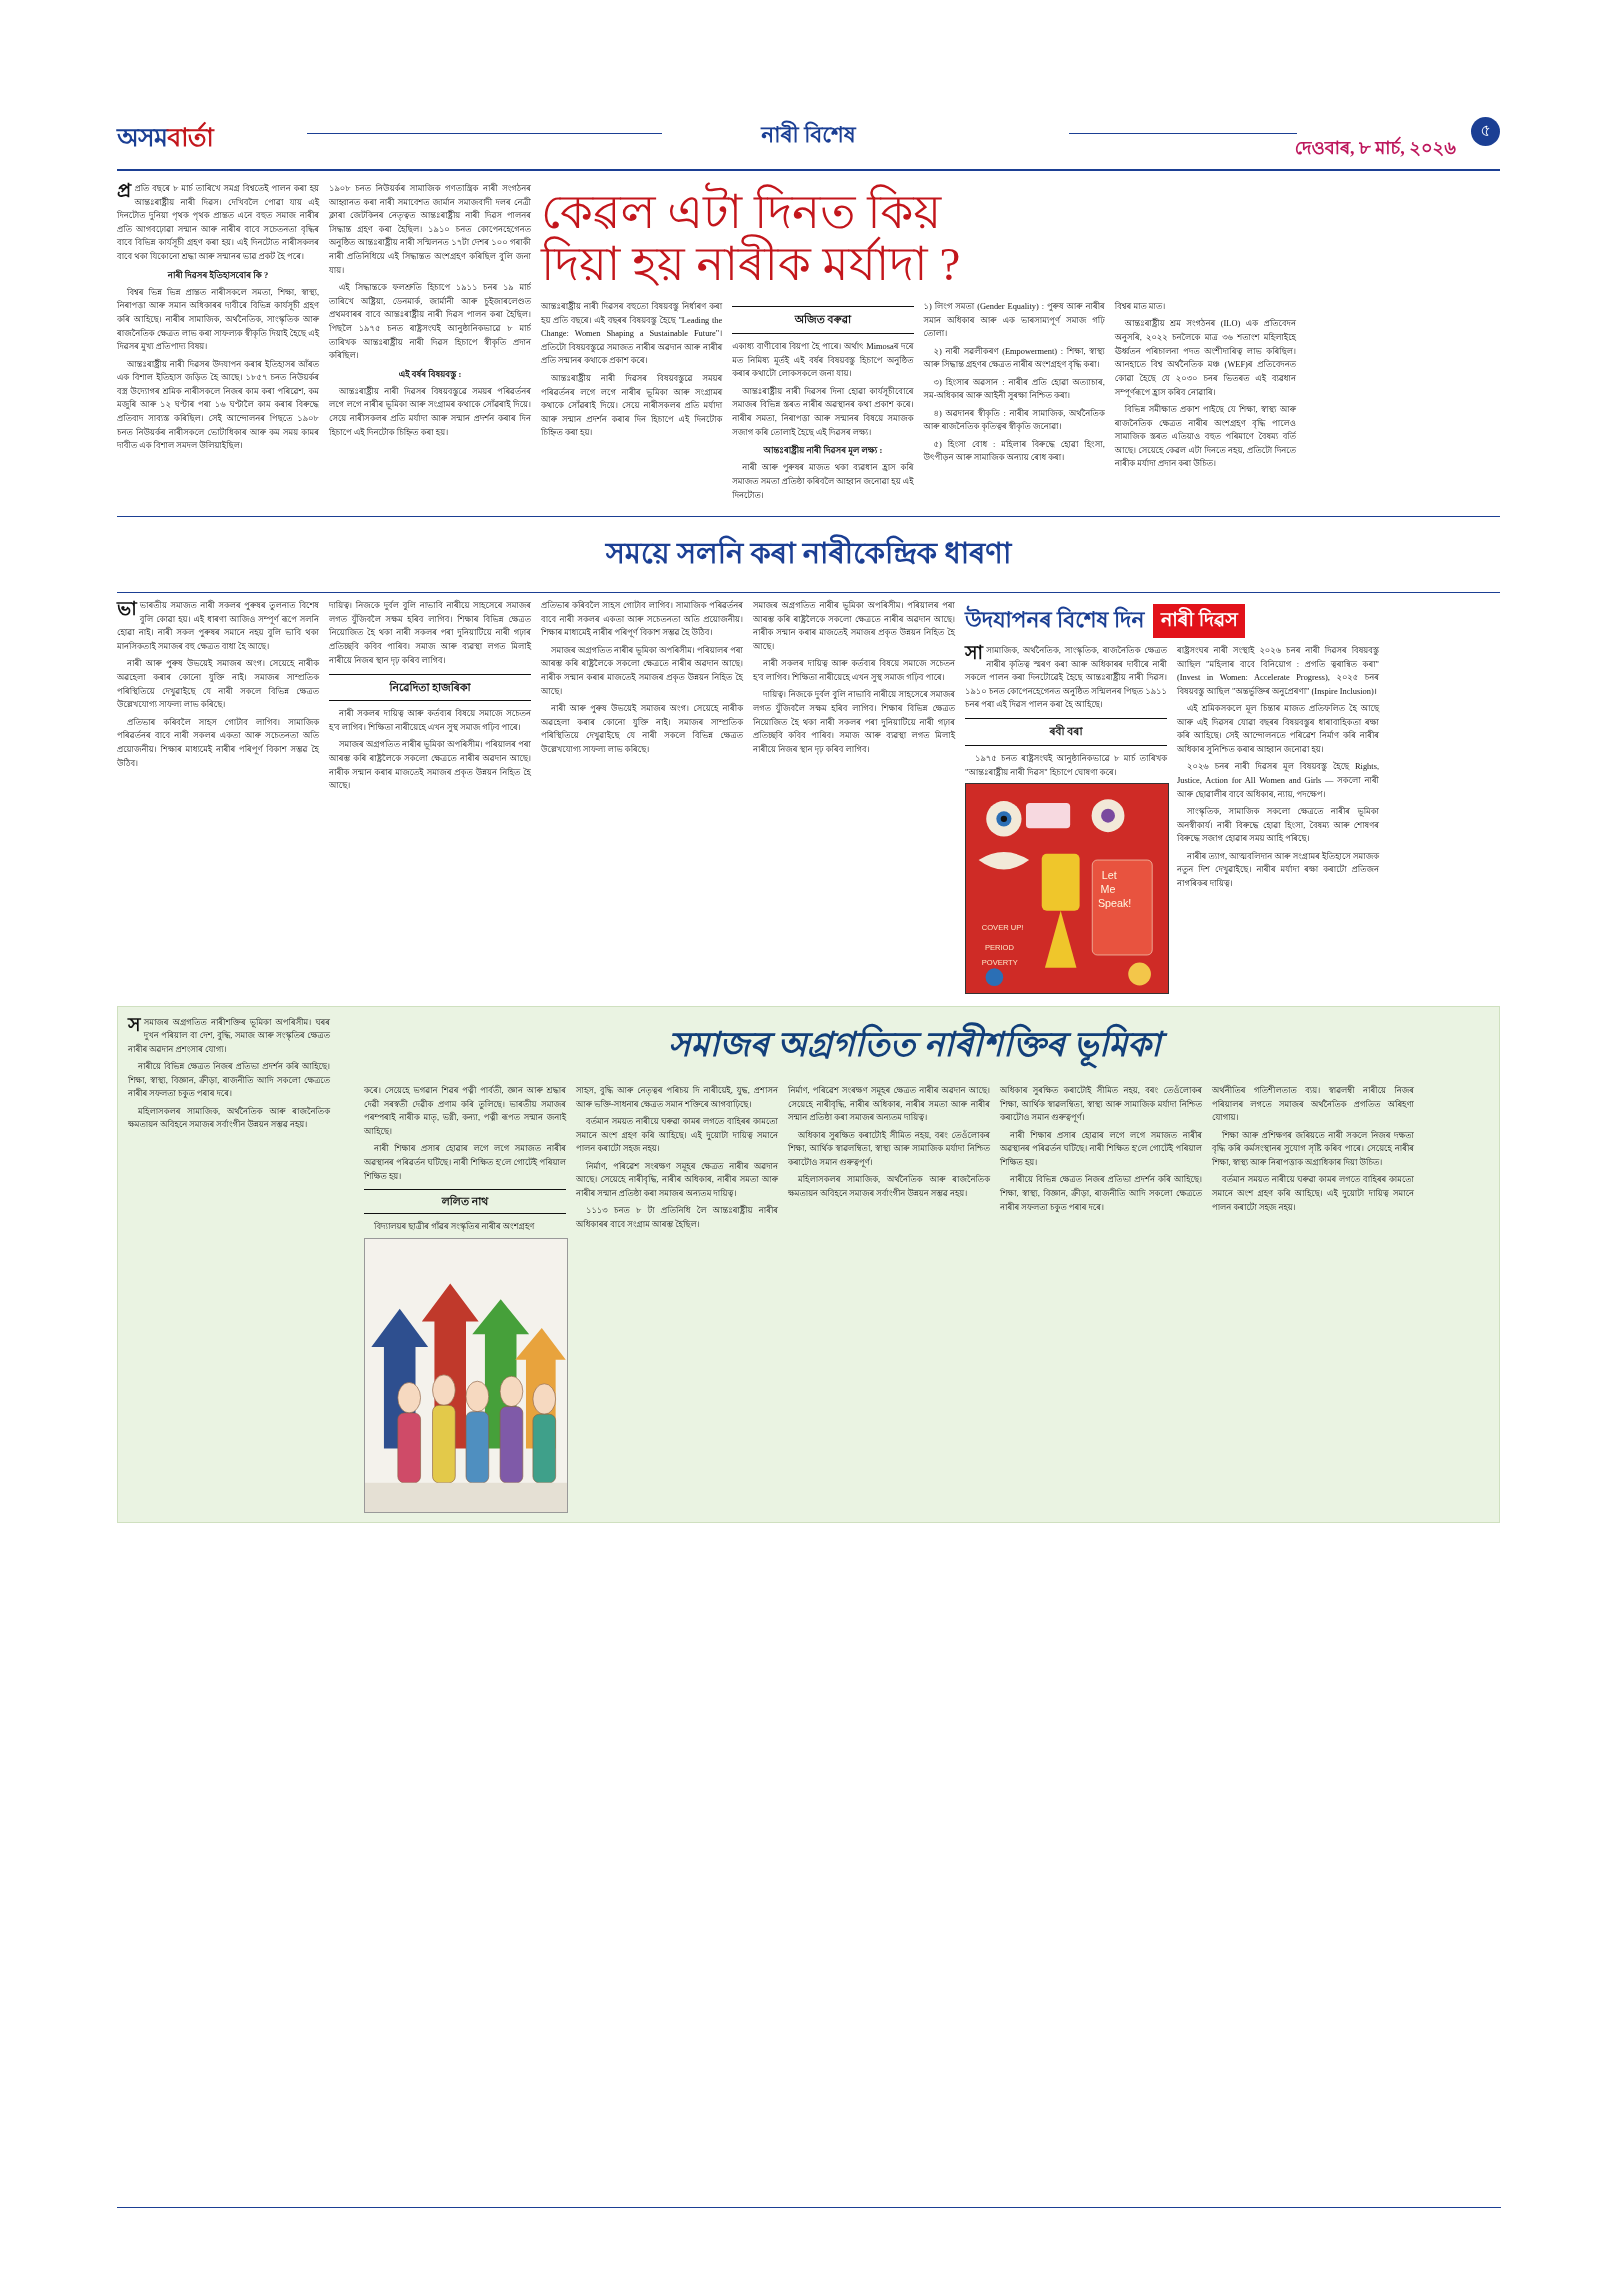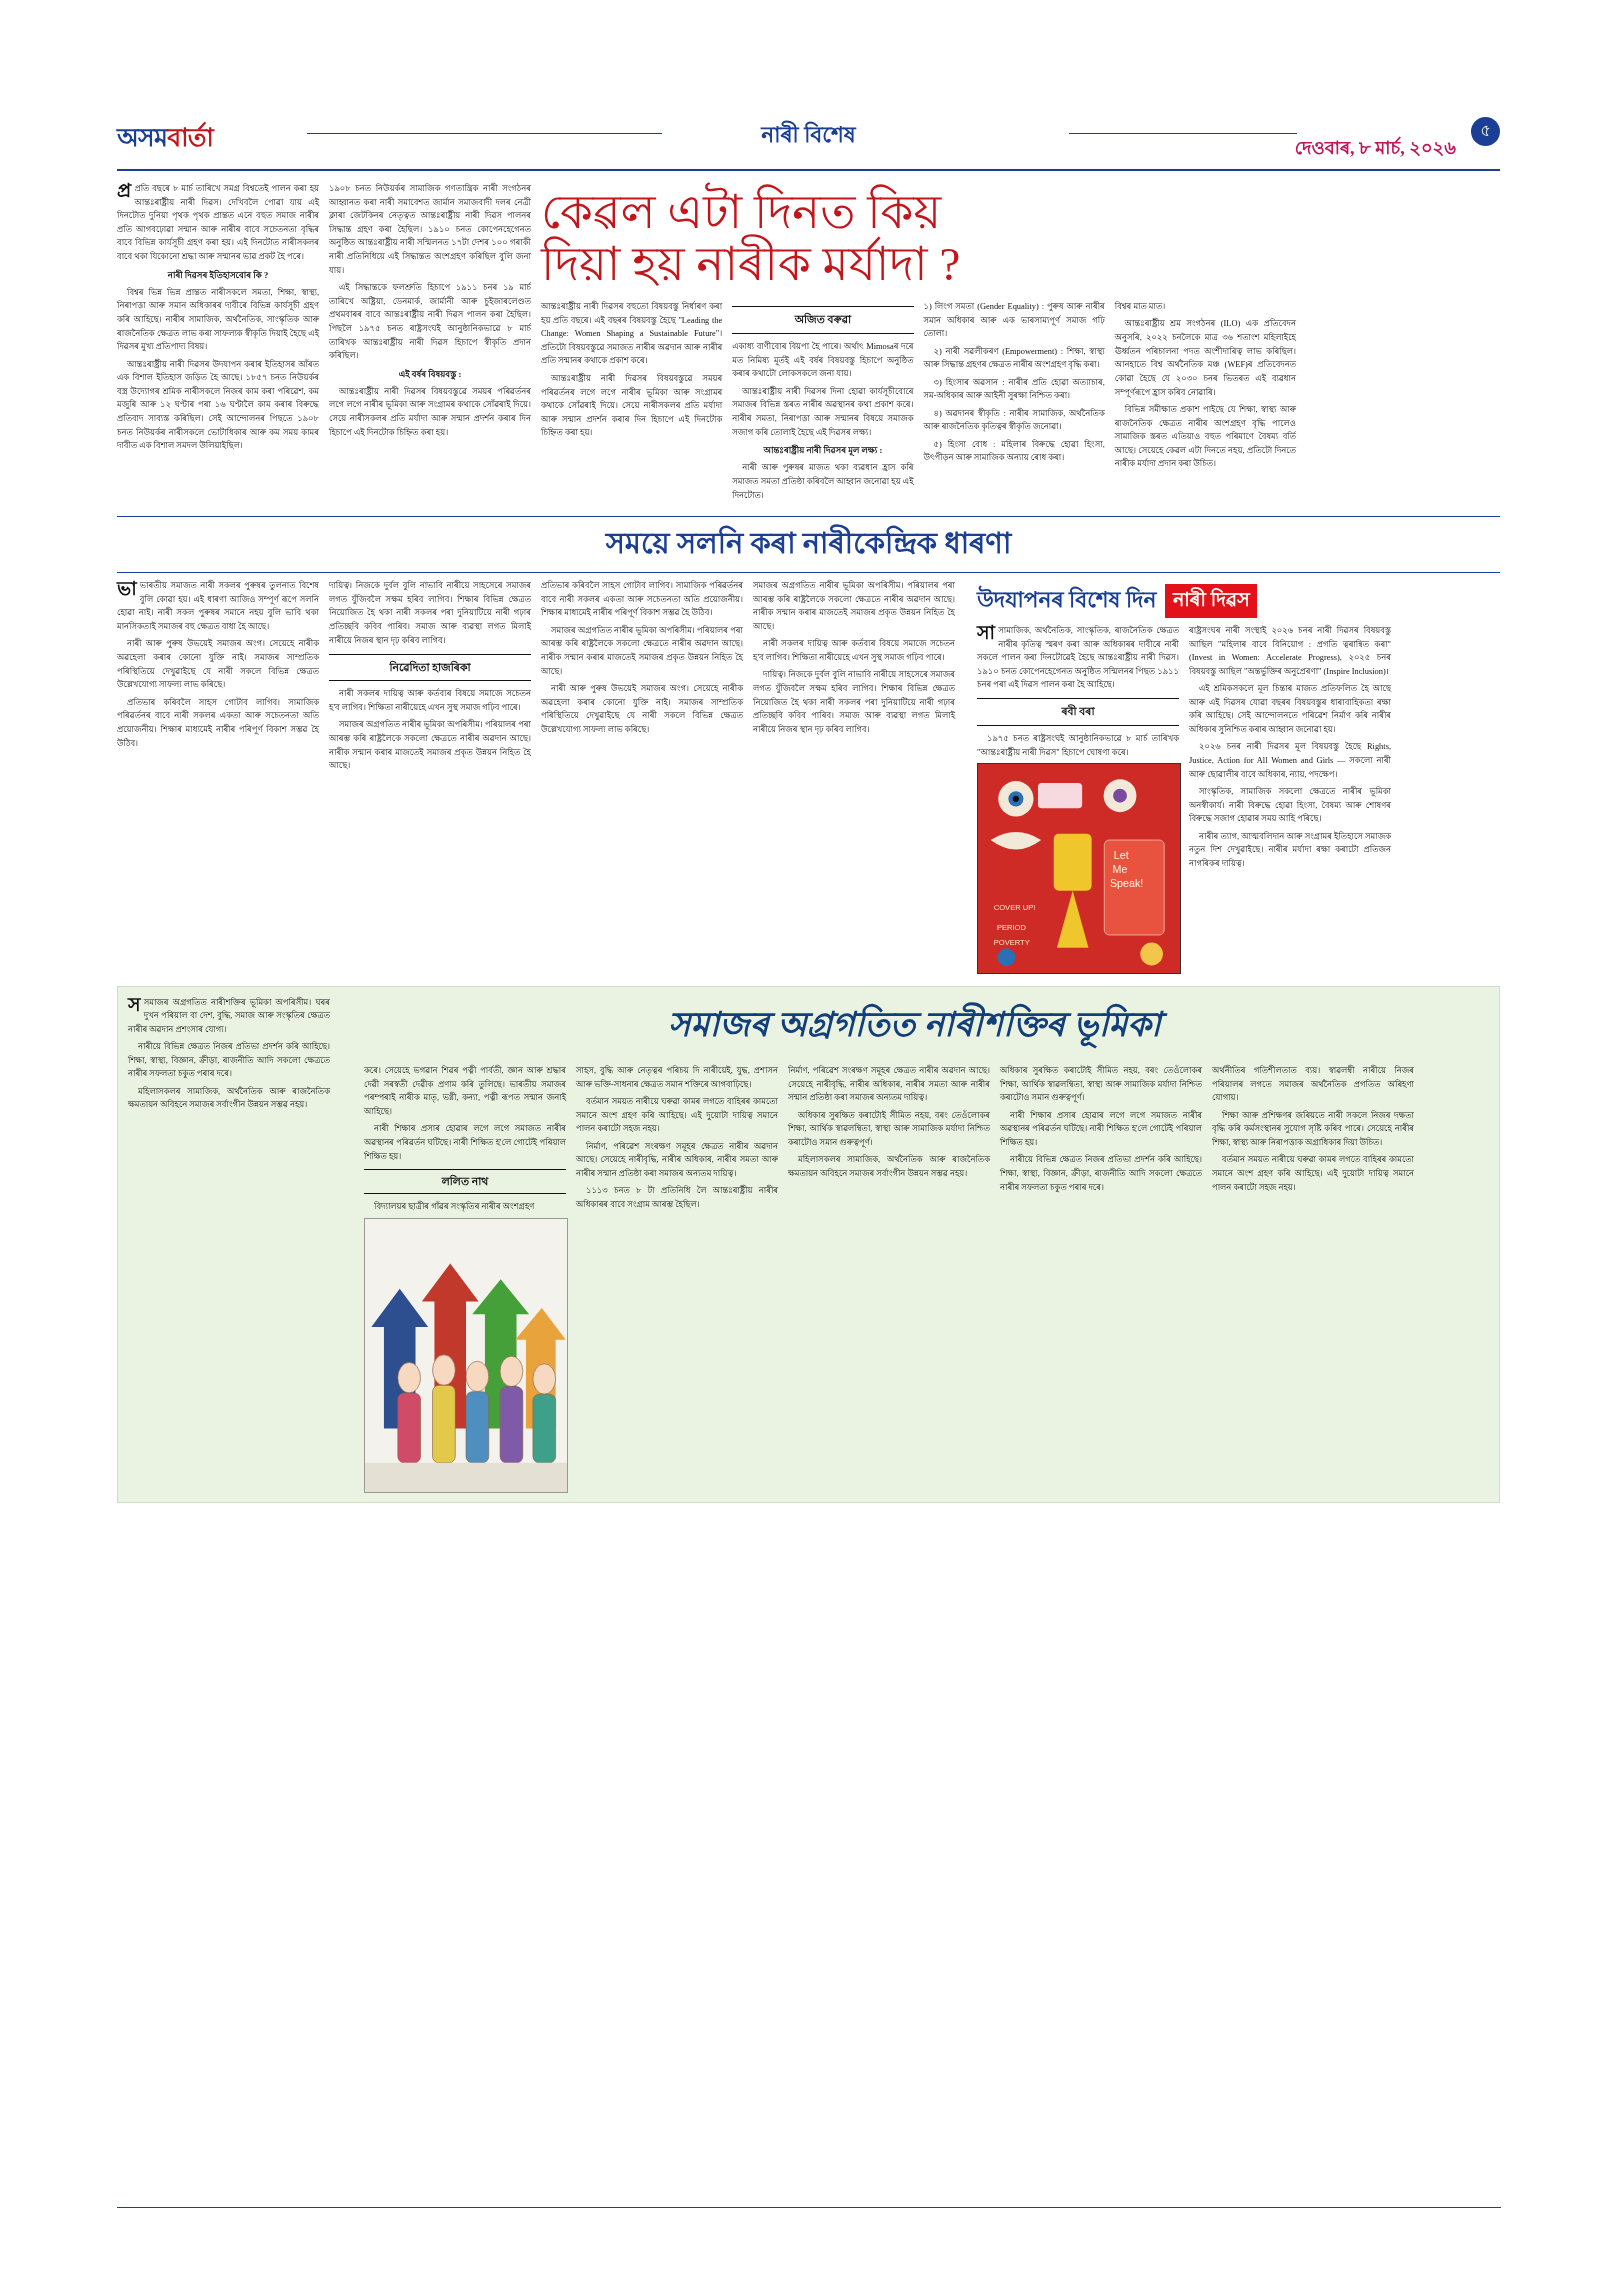--- a/index.html
+++ b/index.html
@@ -29,21 +29,21 @@
 
   
   .s1{display:flex;gap:10px;margin-top:11px;}
   .s1 .c{width:202px;}
   .s1 .wide{width:755px;}
   .headline1{font-size:47px;line-height:1.12;font-weight:normal;color:#c3161c;text-align:left;margin:3.8px 0 9px;}
   .s1-sub{display:flex;gap:10px;}
   .s1-sub .c{width:202px;}
 
   
-  .banner{border-top:1.9px solid #1b3f94;border-bottom:1.9px solid #1b3f94;margin:10px 0 6.3px;padding:3px 0;}
+  .banner{border-top:1.9px solid #1b3f94;border-bottom:1.9px solid #1b3f94;margin:10px 0 6.3px;padding:13px 0;}
   .banner h2{margin:0;text-align:center;font-size:29px;font-weight:bold;color:#1b3f94;}
 
   .s2{display:flex;gap:10px;}
   .s2 .c{width:202px;}
 
   
   .sd-head{display:flex;align-items:center;gap:9px;margin:3.8px 0 5px;}
   .sd-head .t1{font-size:21.6px;font-weight:bold;color:#1b3f94;}
   .sd-head .t2{font-size:19px;font-weight:bold;color:#fff;background:#e2121a;padding:1.3px 7.6px;}
 
@@ -145,21 +145,21 @@
       <p class="first">প্ৰতিভাৰ কৰিবলৈ সাহস গোটাব লাগিব। সামাজিক পৰিৱৰ্তনৰ বাবে নাৰী সকলৰ একতা আৰু সচেতনতা অতি প্ৰয়োজনীয়। শিক্ষাৰ মাধ্যমেই নাৰীৰ পৰিপূৰ্ণ বিকাশ সম্ভৱ হৈ উঠিব।</p>
       <p>সমাজৰ অগ্ৰগতিত নাৰীৰ ভূমিকা অপৰিসীম। পৰিয়ালৰ পৰা আৰম্ভ কৰি ৰাষ্ট্ৰলৈকে সকলো ক্ষেত্ৰতে নাৰীৰ অৱদান আছে। নাৰীক সন্মান কৰাৰ মাজতেই সমাজৰ প্ৰকৃত উন্নয়ন নিহিত হৈ আছে।</p>
       <p>নাৰী আৰু পুৰুষ উভয়েই সমাজৰ অংগ। সেয়েহে নাৰীক অৱহেলা কৰাৰ কোনো যুক্তি নাই। সমাজৰ সাম্প্ৰতিক পৰিস্থিতিয়ে দেখুৱাইছে যে নাৰী সকলে বিভিন্ন ক্ষেত্ৰত উল্লেখযোগ্য সাফল্য লাভ কৰিছে।</p>
     </div>
     <div class="c col">
       <p class="first">সমাজৰ অগ্ৰগতিত নাৰীৰ ভূমিকা অপৰিসীম। পৰিয়ালৰ পৰা আৰম্ভ কৰি ৰাষ্ট্ৰলৈকে সকলো ক্ষেত্ৰতে নাৰীৰ অৱদান আছে। নাৰীক সন্মান কৰাৰ মাজতেই সমাজৰ প্ৰকৃত উন্নয়ন নিহিত হৈ আছে।</p>
       <p>নাৰী সকলৰ দায়িত্ব আৰু কৰ্তব্যৰ বিষয়ে সমাজে সচেতন হ'ব লাগিব। শিক্ষিতা নাৰীয়েহে এখন সুস্থ সমাজ গঢ়িব পাৰে।</p>
       <p>দায়িত্ব। নিজকে দুৰ্বল বুলি নাভাবি নাৰীয়ে সাহসেৰে সমাজৰ লগত যুঁজিবলৈ সক্ষম হৰিব লাগিব। শিক্ষাৰ বিভিন্ন ক্ষেত্ৰত নিয়োজিত হৈ থকা নাৰী সকলৰ পৰা দুনিয়াটিয়ে নাৰী গঢ়াৰ প্ৰতিচ্ছবি কবিব পাৰিব। সমাজ আৰু ব্যৱস্থা লগত মিলাই নাৰীয়ে নিজৰ স্থান দৃঢ় কৰিব লাগিব।</p>
     </div>
 
-    <div style="width:419px;margin-left:12px;">
+    <div style="width:419px;">
       <div class="sd-head">
         <div class="t1">উদযাপনৰ বিশেষ দিন</div>
         <div class="t2">নাৰী দিৱস</div>
       </div>
       <div style="display:flex;gap:10px;">
         <div class="col" style="width:202px;">
           <p class="first"><span class="dropcap">সা</span><span>সামাজিক, অৰ্থনৈতিক, সাংস্কৃতিক, ৰাজনৈতিক ক্ষেত্ৰত নাৰীৰ কৃতিত্ব স্মৰণ কৰা আৰু অধিকাৰৰ দাবীৰে নাৰী সকলে পালন কৰা দিনটোৱেই হৈছে আন্তঃৰাষ্ট্ৰীয় নাৰী দিৱস। ১৯১০ চনত কোপেনহেগেনত অনুষ্ঠিত সন্মিলনৰ পিছত ১৯১১ চনৰ পৰা এই দিৱস পালন কৰা হৈ আহিছে।</span></p>
           <div class="byline">ৰবী বৰা</div>
           <p>১৯৭৫ চনত ৰাষ্ট্ৰসংঘই আনুষ্ঠানিকভাৱে ৮ মাৰ্চ তাৰিখক "আন্তঃৰাষ্ট্ৰীয় নাৰী দিৱস" হিচাপে ঘোষণা কৰে।</p>
           <div class="art1">

